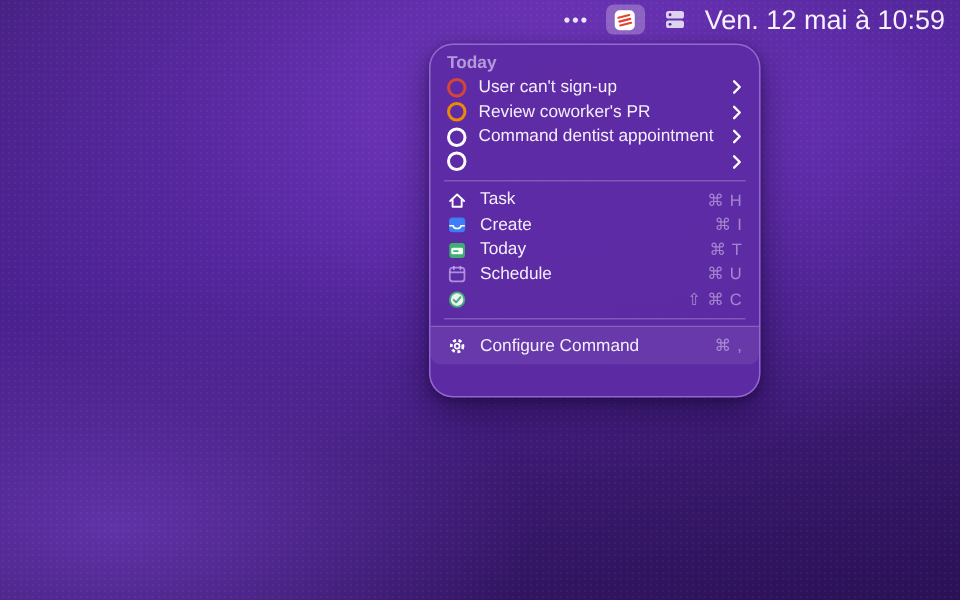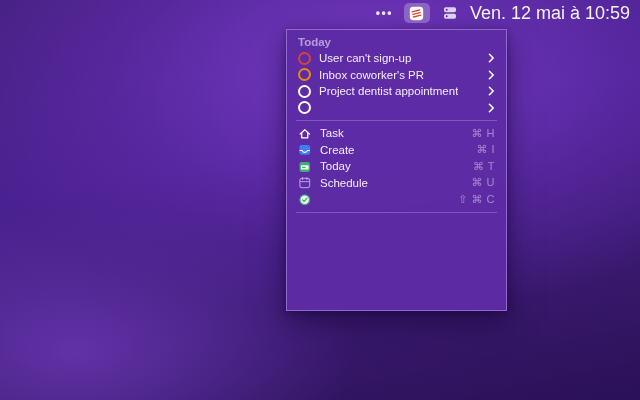--- a/index.html
+++ b/index.html
@@ -16,22 +16,22 @@
   .menubar{position:absolute;top:0;left:0;right:0;height:26px;display:flex;
     align-items:center;justify-content:flex-end;padding-right:10px;gap:11px;z-index:5;}
   .mb-dots{color:#ece4f8;font-size:12px;letter-spacing:1.5px;font-weight:700;line-height:26px;}
   .mb-icon{display:flex;align-items:center;justify-content:center;width:18px;height:18px;}
   .mb-icon svg{width:16px;height:16px;display:block;}
   .mb-app{width:26px;height:20px;border-radius:5px;background:rgba(255,255,255,.25);
     display:flex;align-items:center;justify-content:center;}
   .mb-app svg{width:15px;height:15px;display:block;}
   .mb-clock{color:#f6f1fd;font-size:18px;font-weight:500;white-space:nowrap;}
   
-  .panel{position:absolute;left:286px;top:29px;width:221px;height:282px;
-    border-radius:0;background:rgba(93,43,164,.97);
+  .panel{position:absolute;left:286px;top:29px;width:221px;height:236px;
+    border-radius:16px;background:rgba(93,43,164,.97);
     border:1px solid rgba(190,155,242,.55);
     box-shadow:0 10px 28px rgba(18,4,48,.55),0 2px 6px rgba(18,4,48,.35);
     box-sizing:border-box;padding-top:5px;z-index:4;color:#f4eefc;}
   .sec-header{height:15px;line-height:15px;padding:0 11px;font-size:11.5px;
     font-weight:700;color:rgba(233,223,250,.62);}
   .row{display:flex;align-items:center;height:16.5px;padding:0 11px;gap:8px;
     font-size:11.5px;cursor:default;}
   .row .label{white-space:nowrap;overflow:hidden;text-overflow:ellipsis;}
   .circle{width:9px;height:9px;border:2px solid #fff;border-radius:50%;
     box-sizing:content-box;flex:0 0 auto;}
@@ -86,30 +86,30 @@
           <span class="circle" style="border-color: rgb(209, 69, 59);"></span>
           <span class="label">User can't sign-up</span>
           <span class="chev">
             <svg viewBox="0 0 8 12">
               <path d="M1.5 1.5 6 6l-4.5 4.5" fill="none" stroke="#ffffff" stroke-width="1.9" stroke-linecap="round" stroke-linejoin="round"></path>
             </svg>
           </span>
         </div>
         <div class="row">
           <span class="circle" style="border-color: rgb(235, 137, 9);"></span>
-          <span class="label">Inbox coworker's PR</span>
+          <span class="label">Review coworker's PR</span>
           <span class="chev">
             <svg viewBox="0 0 8 12">
               <path d="M1.5 1.5 6 6l-4.5 4.5" fill="none" stroke="#ffffff" stroke-width="1.9" stroke-linecap="round" stroke-linejoin="round"></path>
             </svg>
           </span>
         </div>
         <div class="row">
           <span class="circle" style="border-color: rgb(255, 255, 255);"></span>
-          <span class="label">Project dentist appointment</span>
+          <span class="label">Command dentist appointment</span>
           <span class="chev">
             <svg viewBox="0 0 8 12">
               <path d="M1.5 1.5 6 6l-4.5 4.5" fill="none" stroke="#ffffff" stroke-width="1.9" stroke-linecap="round" stroke-linejoin="round"></path>
             </svg>
           </span>
         </div>
         <div class="row">
           <span class="circle" style="border-color: rgb(255, 255, 255);"></span>
           <span class="chev">
             <svg viewBox="0 0 8 12">
@@ -172,15 +172,27 @@
               <path d="M5.3 8.2l1.9 1.9 3.5-4" fill="none" stroke="#3fae72" stroke-width="1.5" stroke-linecap="round" stroke-linejoin="round"></path>
             </svg>
           </span>
           <span class="shortcut">⇧ ⌘ C</span>
         </div>
       </div>
 
     <div class="divider"></div>
 
 
+    <div class="footer">
+      <div class="row">
+        <span class="ic">
+          <svg viewBox="0 0 16 16">
+            <circle cx="8" cy="8" r="4.6" fill="none" stroke="#ffffff" stroke-width="2.2" stroke-dasharray="2.4 2.05"></circle>
+            <circle cx="8" cy="8" r="1.9" fill="none" stroke="#ffffff" stroke-width="1.4"></circle>
+          </svg>
+        </span>
+        <span class="label">Configure Command</span>
+        <span class="shortcut">⌘ ,</span>
+      </div>
+    </div>
 
   </div>
 </div>
 
 </body></html>

